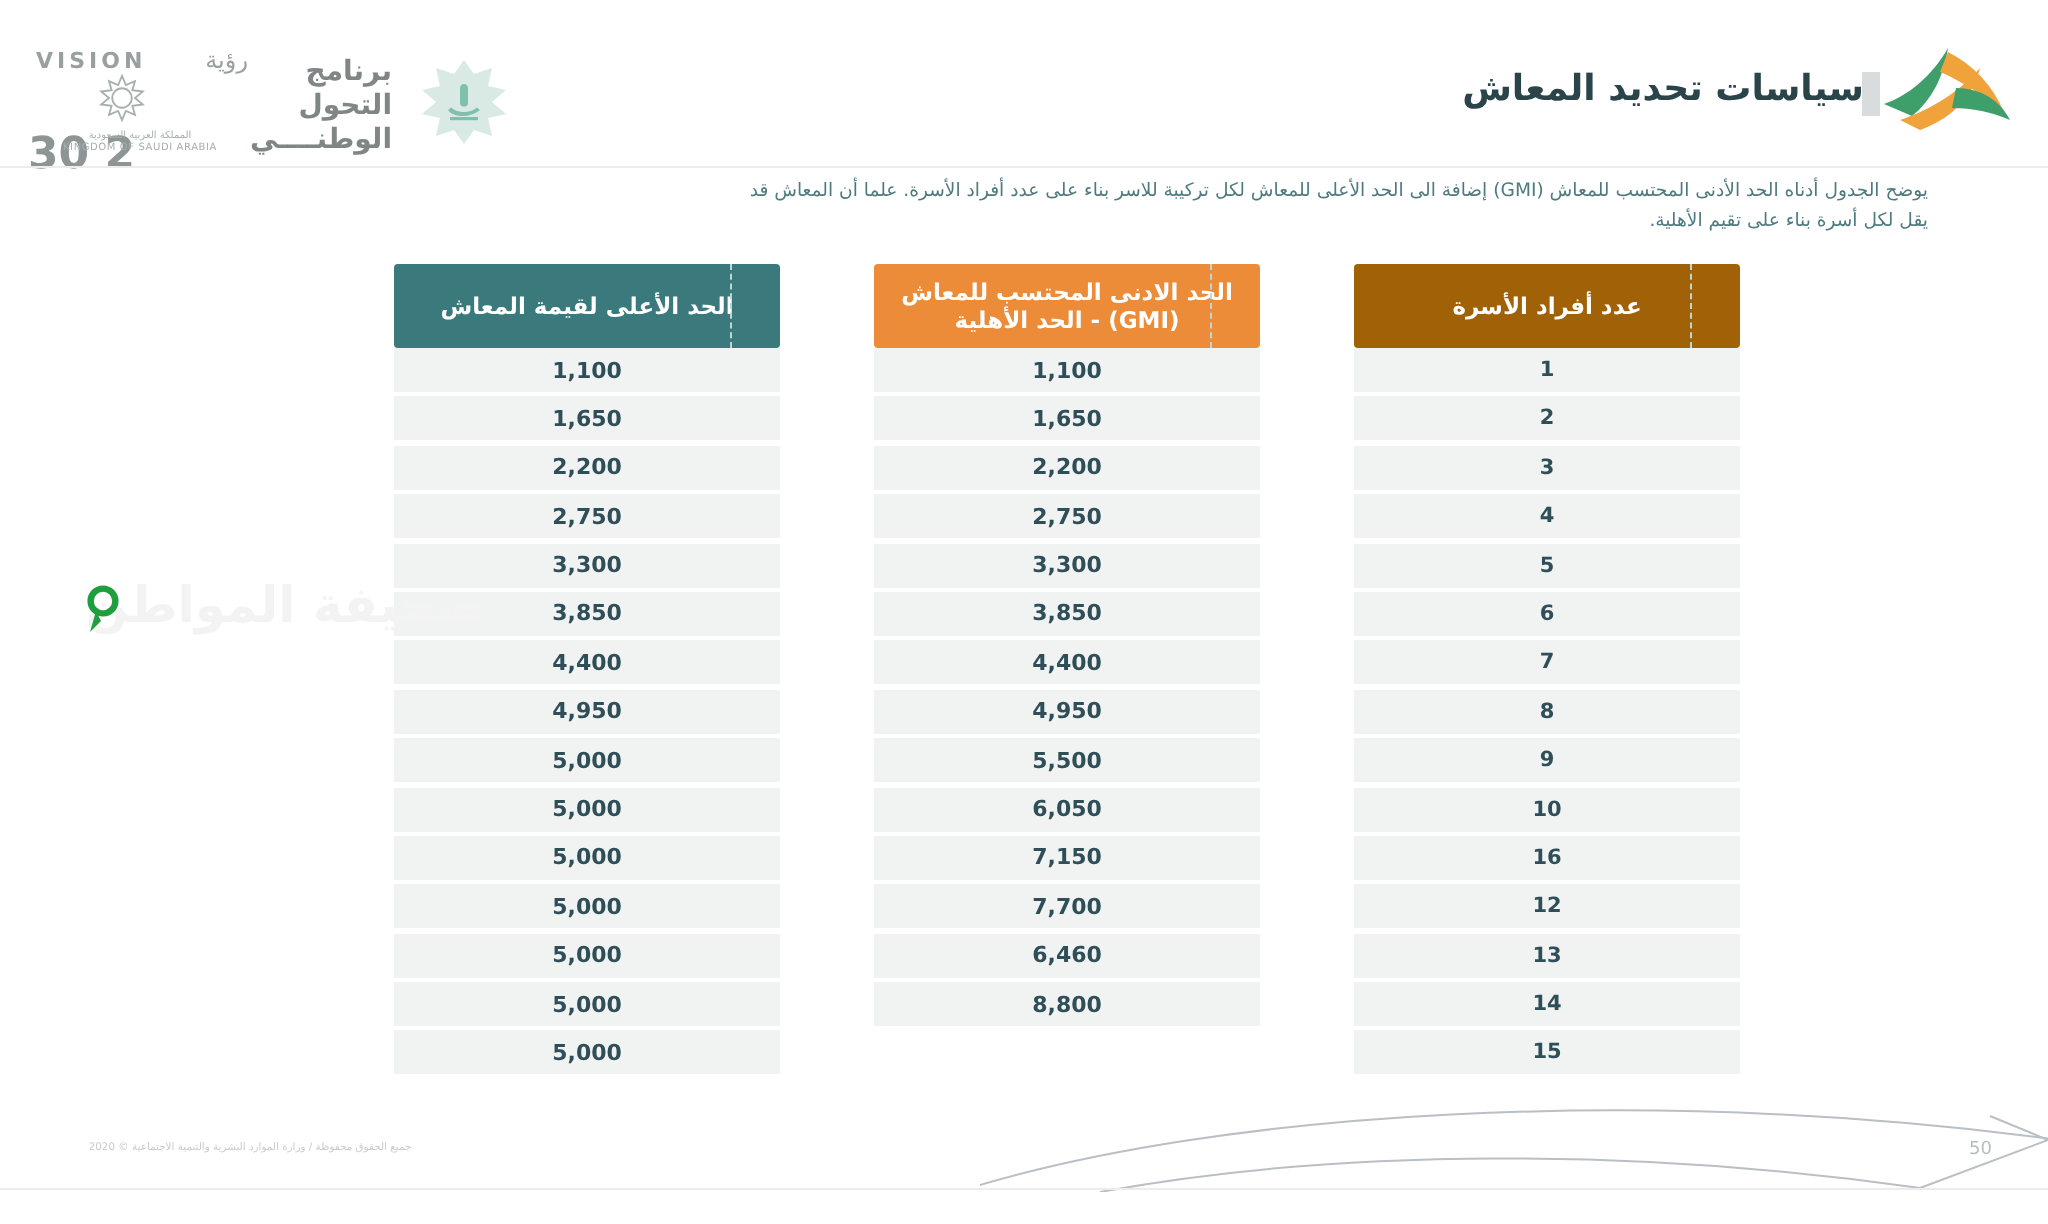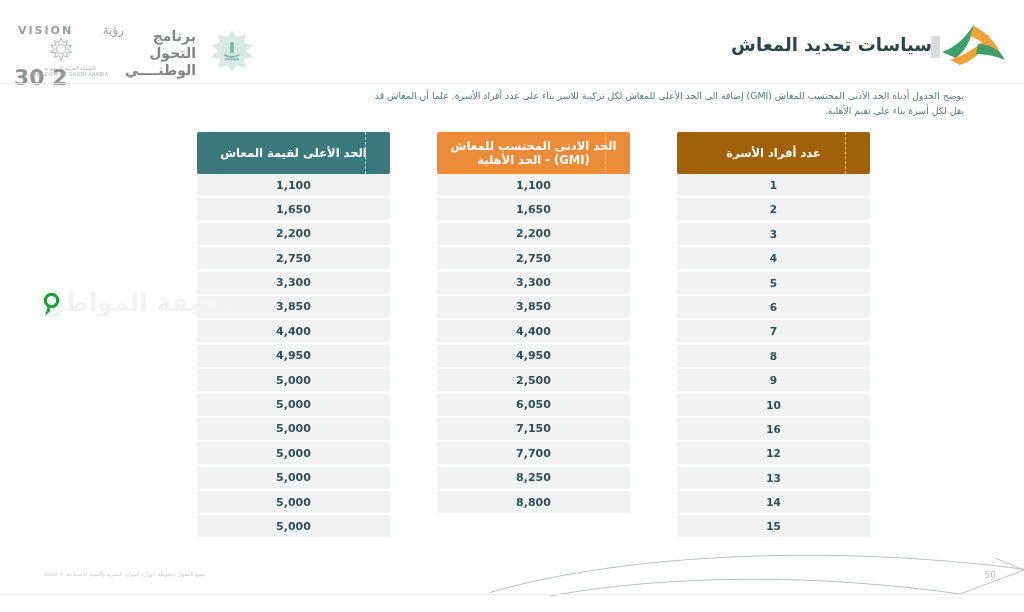--- a/index.html
+++ b/index.html
@@ -194,25 +194,25 @@
       <div class="dashline"></div>
       <div class="cells">
         <div class="cell">1,100</div>
         <div class="cell">1,650</div>
         <div class="cell">2,200</div>
         <div class="cell">2,750</div>
         <div class="cell">3,300</div>
         <div class="cell">3,850</div>
         <div class="cell">4,400</div>
         <div class="cell">4,950</div>
-        <div class="cell">2,500</div>
+        <div class="cell">5,500</div>
         <div class="cell">6,050</div>
         <div class="cell">7,150</div>
         <div class="cell">7,700</div>
-        <div class="cell">8,250</div>
+        <div class="cell">6,460</div>
         <div class="cell">8,800</div>
       </div>
     </div>
 
     <div class="col c3">
       <div class="colhead">عدد أفراد الأسرة</div>
       <div class="dashline"></div>
       <div class="cells">
         <div class="cell">1</div>
         <div class="cell">2</div>

